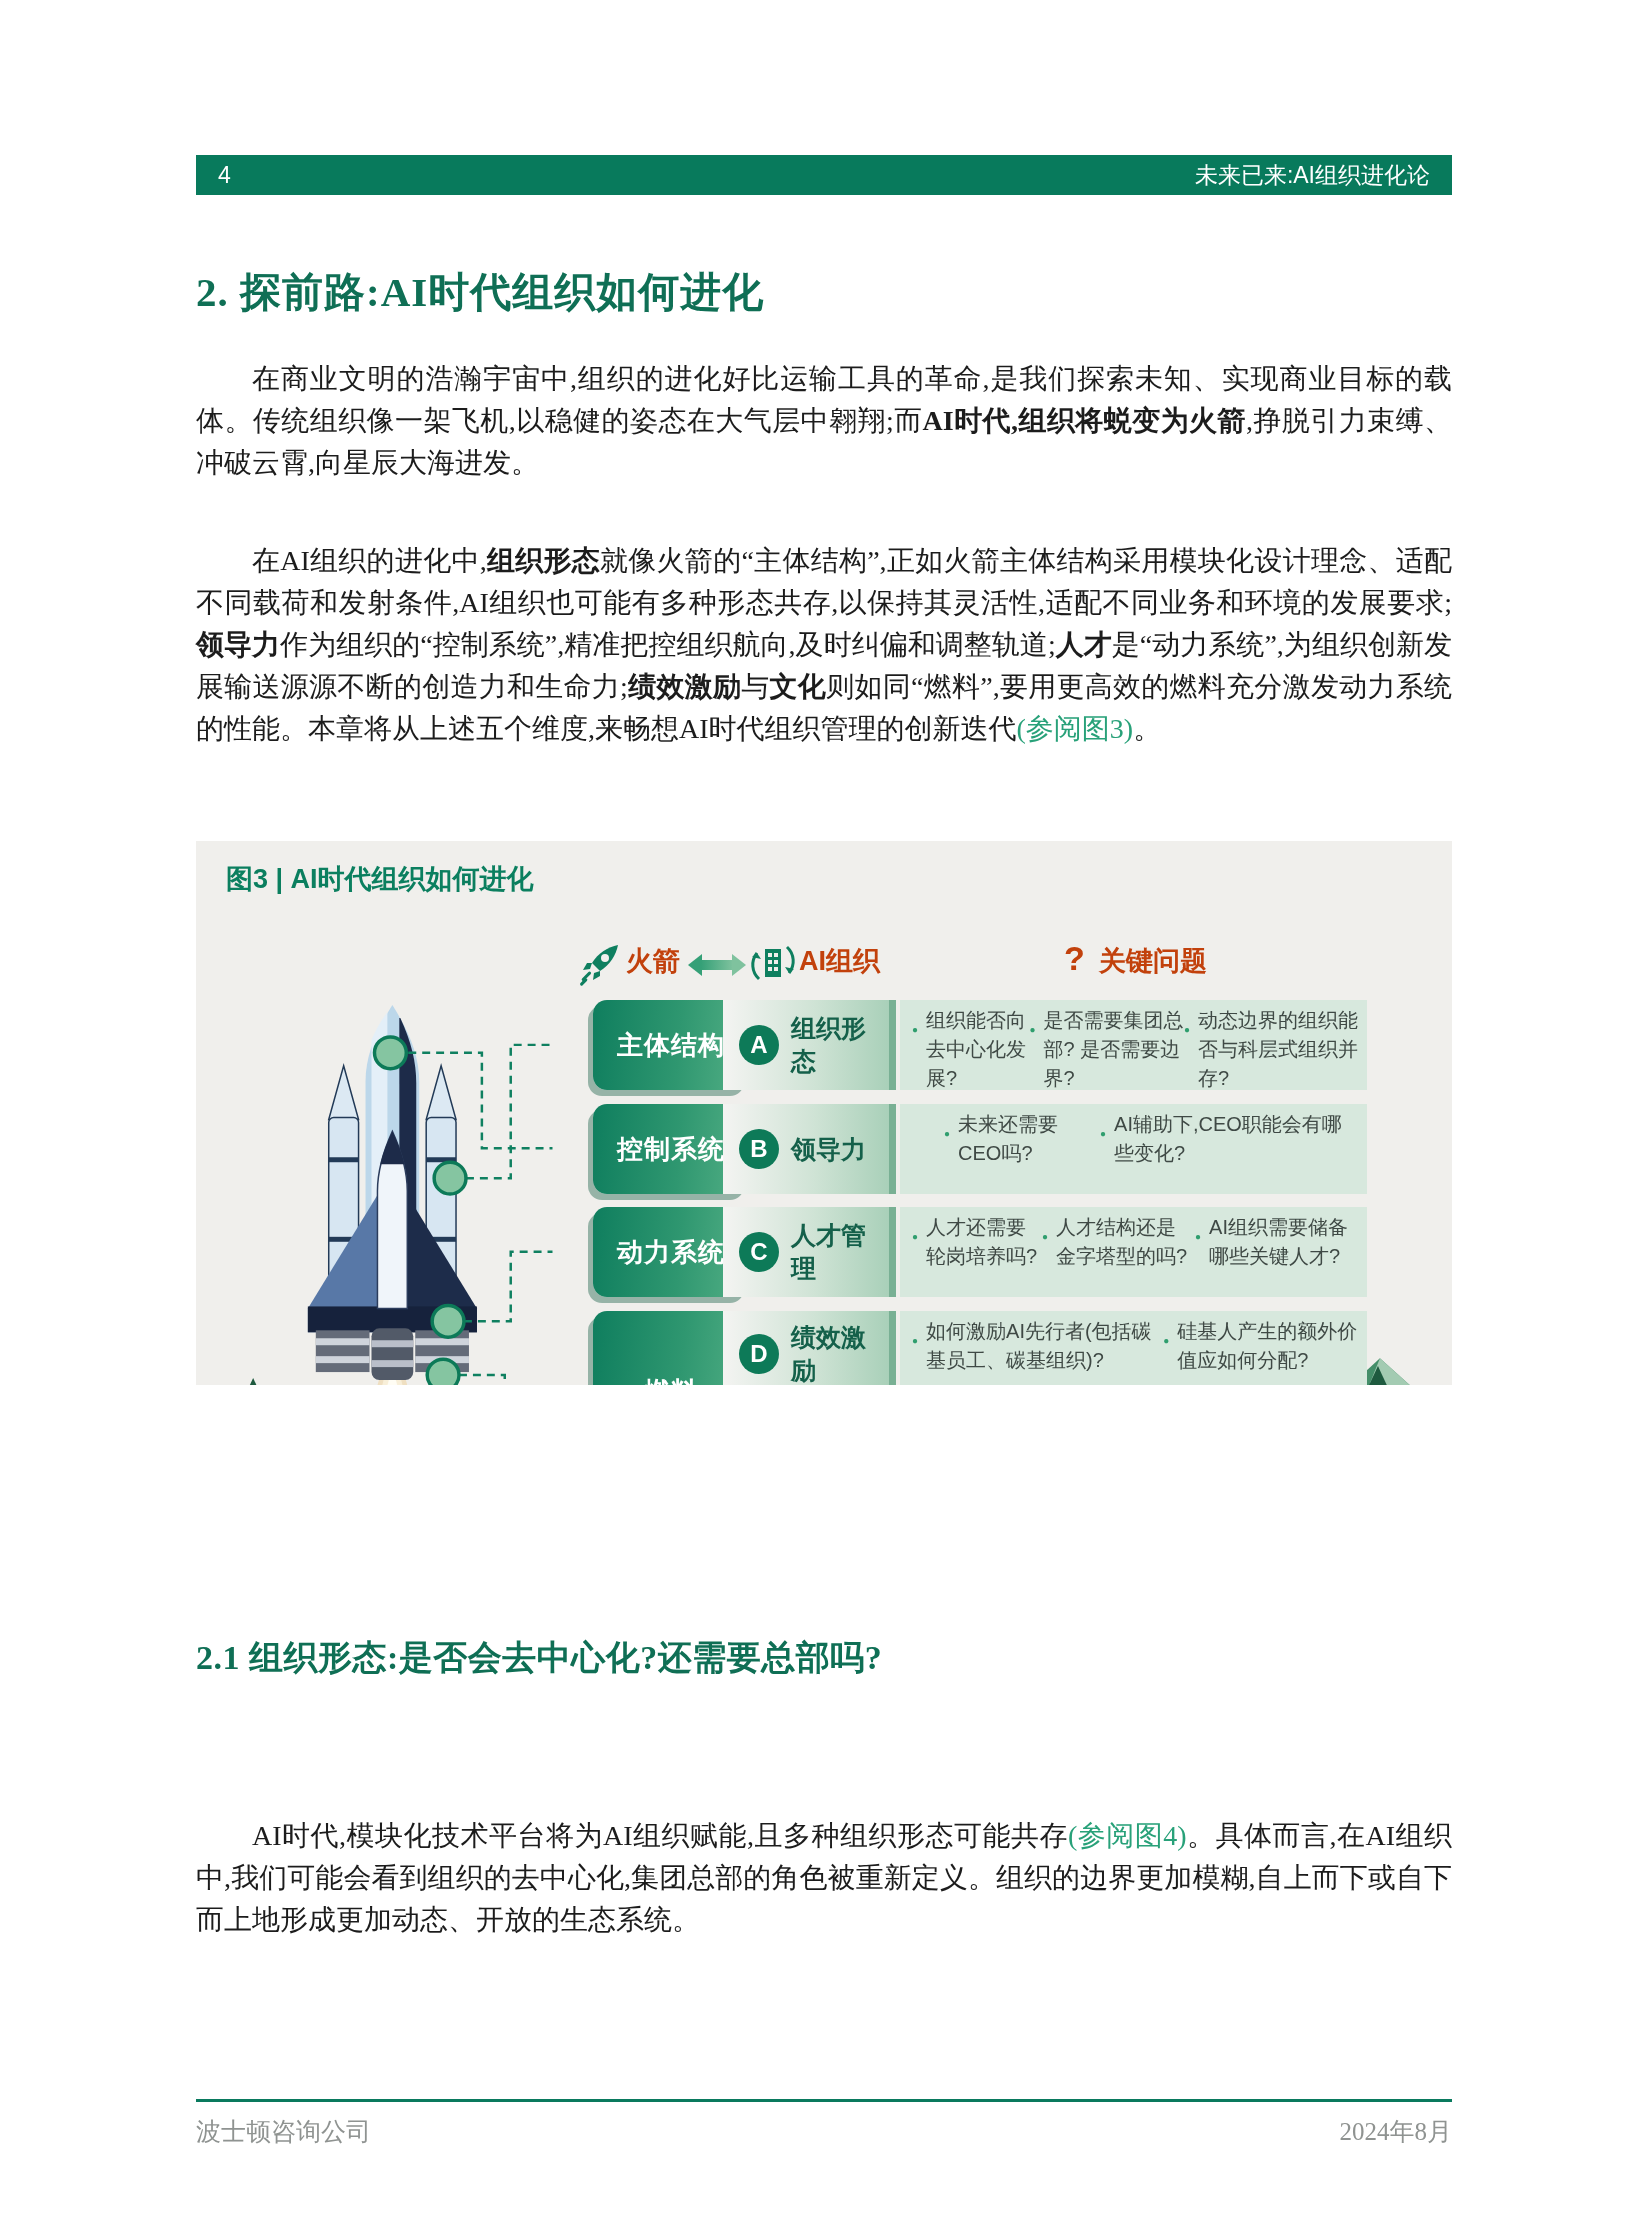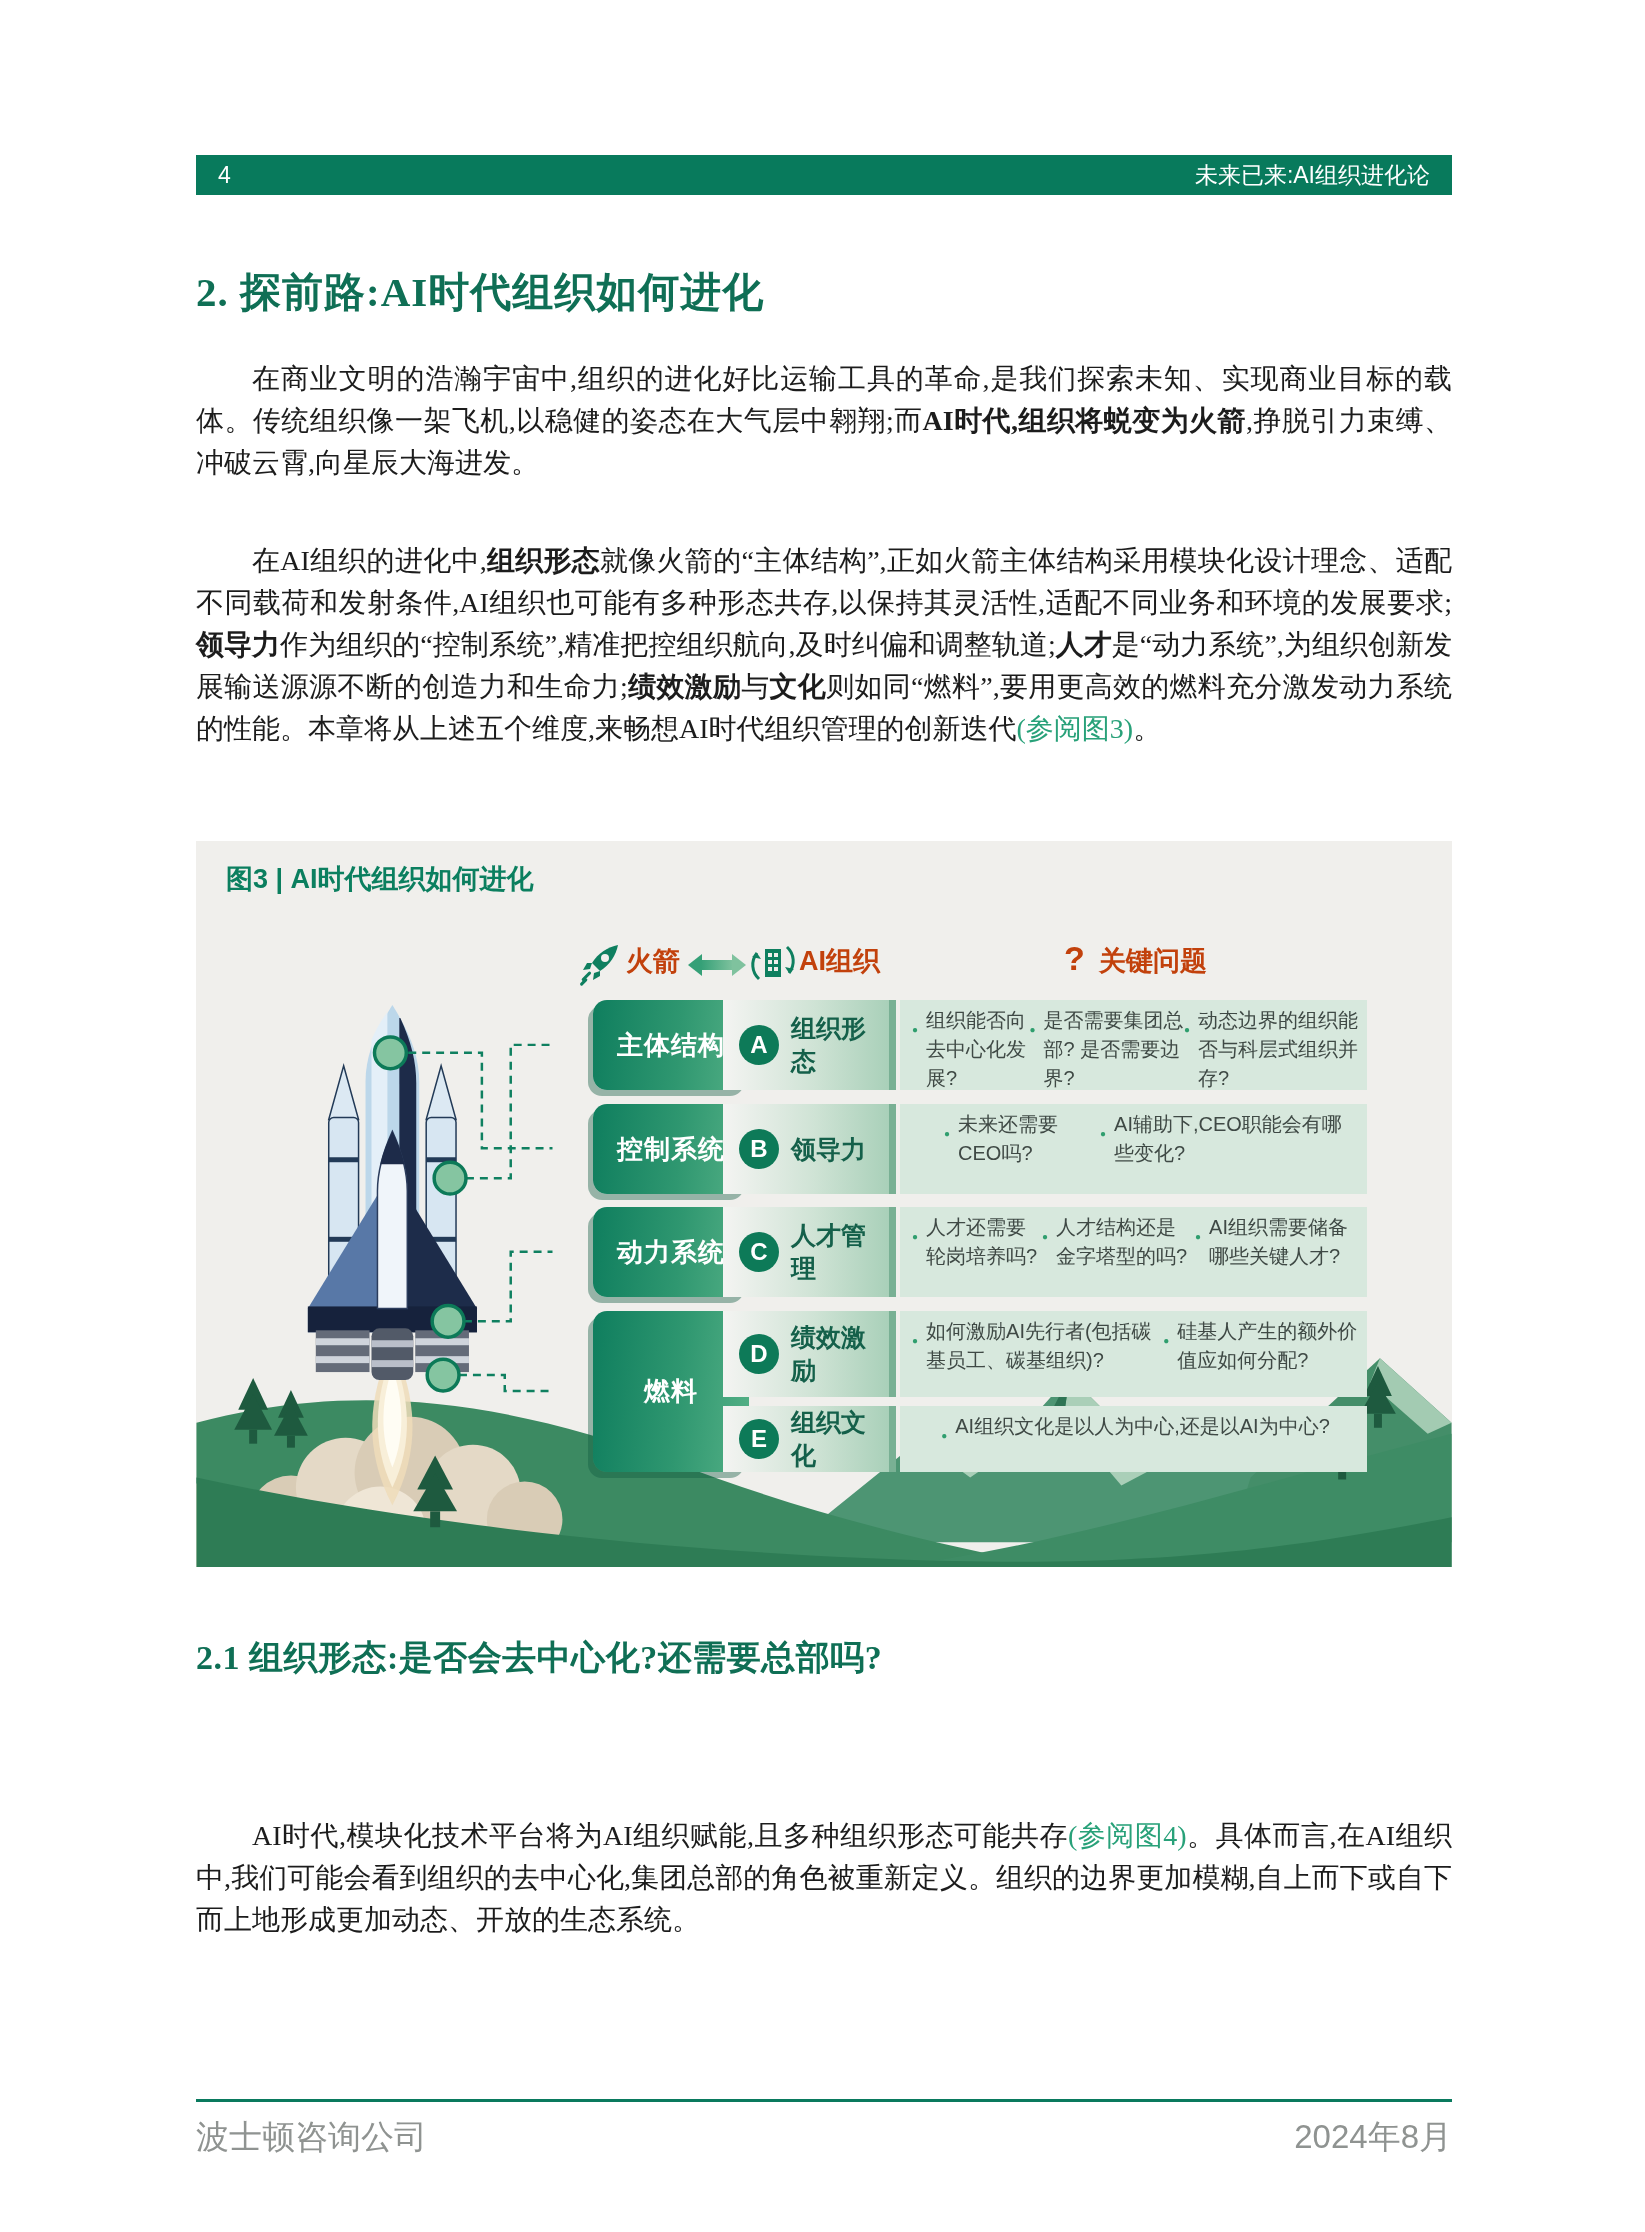--- a/index.html
+++ b/index.html
@@ -18,21 +18,21 @@
          color:#0f6f55;letter-spacing:0.5px;}
   .para{position:absolute;left:196px;width:1256px;font-size:28px;line-height:42px;
         text-align:justify;text-indent:2em;color:#1c1c1c;}
   .p1{top:358px;}
   .p2{top:540px;}
   .p3{top:1815px;}
   .bold{font-weight:700;}
   .ref{color:#28a179;}
 
   
-  .figure{position:absolute;left:196px;top:841px;width:1256px;height:726px;background:#f0efec;overflow:hidden;
+  .figure{position:absolute;left:196px;top:841px;width:1256px;height:544px;background:#f0efec;overflow:hidden;
           font-family:"Liberation Sans",sans-serif;}
   .figure .illu{position:absolute;left:0;top:0;z-index:1;}
   .fig-title{position:absolute;left:30px;top:20px;z-index:2;font-size:27px;font-weight:700;color:#0b7f5f;}
 
   .legend-label{position:absolute;z-index:2;font-size:27px;font-weight:700;color:#c2410c;}
   .legend-icon{position:absolute;z-index:2;}
 
   .row-label{position:absolute;left:359px;width:156px;z-index:2;border-radius:14px;
              background:linear-gradient(95deg,#0f7e5e 0%,#2f9770 55%,#54b086 100%);
              box-shadow:-5px 6px 0 rgba(16,90,66,.4);
@@ -46,21 +46,21 @@
          display:flex;align-items:center;justify-content:center;font-size:24px;font-weight:700;}
   .dim{font-size:25px;font-weight:700;color:#14604a;}
   .row-right{position:absolute;left:704px;width:467px;z-index:2;background:#d7e8dd;box-sizing:border-box;
              display:flex;justify-content:center;padding:6px 8px 6px 12px;}
   .q{display:flex;align-items:flex-start;font-size:20px;line-height:29px;color:#3f4945;}
   .q::before{content:"●";font-size:10px;color:#2f9e6e;margin:9px 8px 0 0;flex:0 0 auto;}
 
   
   .foot-rule{position:absolute;left:196px;top:2099px;width:1256px;height:3px;background:#0a7a5e;}
   .footer{position:absolute;left:196px;top:2115px;width:1256px;display:flex;justify-content:space-between;
-          font-family:Liberation Sans, sans-serif;font-size:33px;color:#8f9391;}
+          font-family:Liberation Serif, serif;font-size:25px;color:#8f9391;}
 </style>
 </head>
 <body>
 
 <div class="page">
 
   <div class="topbar">
     <span>4</span>
     <span>未来已来:AI组织进化论</span>
   </div>

